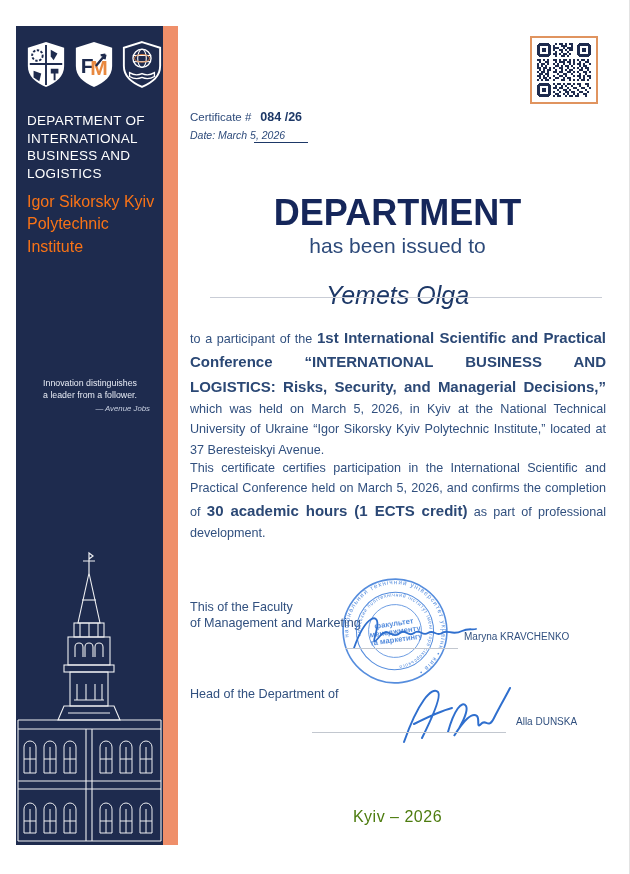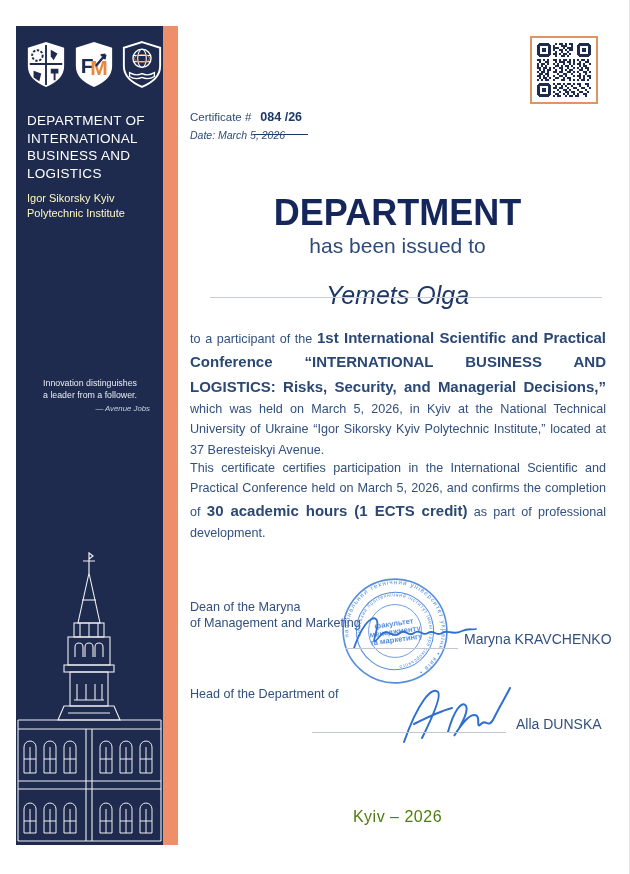--- a/index.html
+++ b/index.html
@@ -20,29 +20,29 @@
   }
   .logo-row { position: absolute; left: 9px; top: 14px; display: flex; gap: 6px; }
   .logo-row svg { display: block; }
   .dept {
     position: absolute; left: 11px; top: 86px; width: 128px;
     font-size: 13.5px; font-weight: 500; line-height: 1.3; letter-spacing: .3px;
     color: #ffffff; text-transform: uppercase;
   }
   .univ {
     position: absolute; left: 11px; top: 165px; width: 128px;
-    font-size: 11px; line-height: 1.4; color: #fef9c3;
+    font-size: 16px; line-height: 1.4; color: #f97316;
   }
   .quote { position: absolute; left: 8px; top: 352px; width: 132px; text-align: center; }
   .quote .q-line { font-size: 8.8px; line-height: 1.35; color: #e9edf6; text-align: center; }
   .quote .q-attr { font-size: 7.8px; font-style: italic; color: #c6cedf; text-align: right; padding-right: 6px; margin-top: 2px; }
   .building { position: absolute; left: 0; bottom: 0; width: 147px; height: 300px; }
   
   .cert-no { position: absolute; left: 190px; top: 110px; font-size: 11.5px; color: #2d4a7a; }
-  .cert-no .num { font-size: 12.5px; font-weight: 700; color: #1d3867; border-bottom: 1.6px solid #1d3867; padding: 0 6px 10px 6px; margin-left: 3px; }
+  .cert-no .num { font-size: 12.5px; font-weight: 700; color: #1d3867; border-bottom: 1.6px solid #1d3867; padding: 0 6px 18px 6px; margin-left: 3px; }
   .cert-date { position: absolute; left: 190px; top: 129px; font-size: 10.5px; font-style: italic; color: #2d4a7a; }
   .qr { position: absolute; left: 530px; top: 36px; width: 68px; height: 68px; border: 2px solid #e0945f; background: #fff; padding: 3px; }
   .qr svg { display:block; width: 100%; height: 100%; }
   
   .title { position: absolute; left: 190px; top: 192px; width: 415px; text-align: center;
            font-size: 36px; font-weight: 700; letter-spacing: 0px; color: #15265a; }
   .subtitle { position: absolute; left: 190px; top: 234px; width: 415px; text-align: center;
               font-size: 21px; color: #2d4a7a; }
   .recipient { position: absolute; left: 190px; top: 262px; width: 415px; text-align: center;
                font-size: 25px; font-style: italic; color: #1d3867; margin-top: 19px; }
@@ -50,21 +50,21 @@
   
   .para { position: absolute; left: 190px; width: 416px; text-align: justify;
           font-size: 12.6px; line-height: 1.62; color: #31507f; }
   .para b { font-size: 15px; font-weight: 700; color: #2b4875; }
   #para1 { top: 326px; }
   #para2 { top: 458px; }
   
   .sig-role { position: absolute; font-size: 12.6px; line-height: 1.28; color: #31507f; }
   #role1 { left: 190px; top: 599px; }
   #role2 { left: 190px; top: 686px; }
-  .sig-name { position: absolute; font-size: 14px; color: #31507f; }
+  .sig-name { position: absolute; font-size: 10px; color: #31507f; }
   #name1 { left: 464px; top: 631px; }
   #name2 { left: 516px; top: 716px; }
   .sig-line { position: absolute; border-top: 1px solid #c2c7cf; }
   #sigline1 { left: 345px; top: 648px; width: 113px; }
   #sigline2 { left: 312px; top: 732px; width: 194px; }
   .stamp { position: absolute; left: 334px; top: 570px; width: 122px; height: 122px; opacity: .88; transform: rotate(-8deg); }
   .autograph { position: absolute; }
   #autograph1 { left: 350px; top: 606px; }
   #autograph2 { left: 398px; top: 680px; }
   
@@ -235,21 +235,21 @@
   <div class="title">DEPARTMENT</div>
   <div class="subtitle">has been issued to</div>
   <div class="recipient">Yemets Olga</div>
   <div class="name-line"></div>
 
   <p class="para" id="para1"><span>to a participant of the </span><b>1st International Scientific and Practical Conference “INTERNATIONAL BUSINESS AND LOGISTICS: Risks, Security, and Managerial Decisions,”</b><span> which was held on March 5, 2026, in Kyiv at the National Technical University of Ukraine “Igor Sikorsky Kyiv Polytechnic Institute,” located at 37 Beresteiskyi Avenue.</span></p>
 
   <p class="para" id="para2"><span>This certificate certifies participation in the International Scientific and Practical Conference held on March 5, 2026, and confirms the completion of </span><b>30 academic hours (1 ECTS credit)</b><span> as part of professional development.</span></p>
 
   <div class="sig-role" id="role1">
-    <div>Dean of the Maryna</div>
+    <div>This of the Faculty</div>
     <div>of Management and Marketing</div>
   </div>
 
   <svg class="stamp" viewBox="0 0 120 120">
     <defs>
       <path id="ringOuter" d="M14,60 A46,46 0 1,1 106,60 A46,46 0 1,1 14,60"></path>
       <path id="ringInner" d="M26,60 A34,34 0 1,1 94,60 A34,34 0 1,1 26,60"></path>
     </defs>
     <circle cx="60" cy="60" r="51" fill="none" stroke="#3f7ed9" stroke-width="1.6"></circle>
     <circle cx="60" cy="60" r="38" fill="none" stroke="#3f7ed9" stroke-width="1"></circle>

